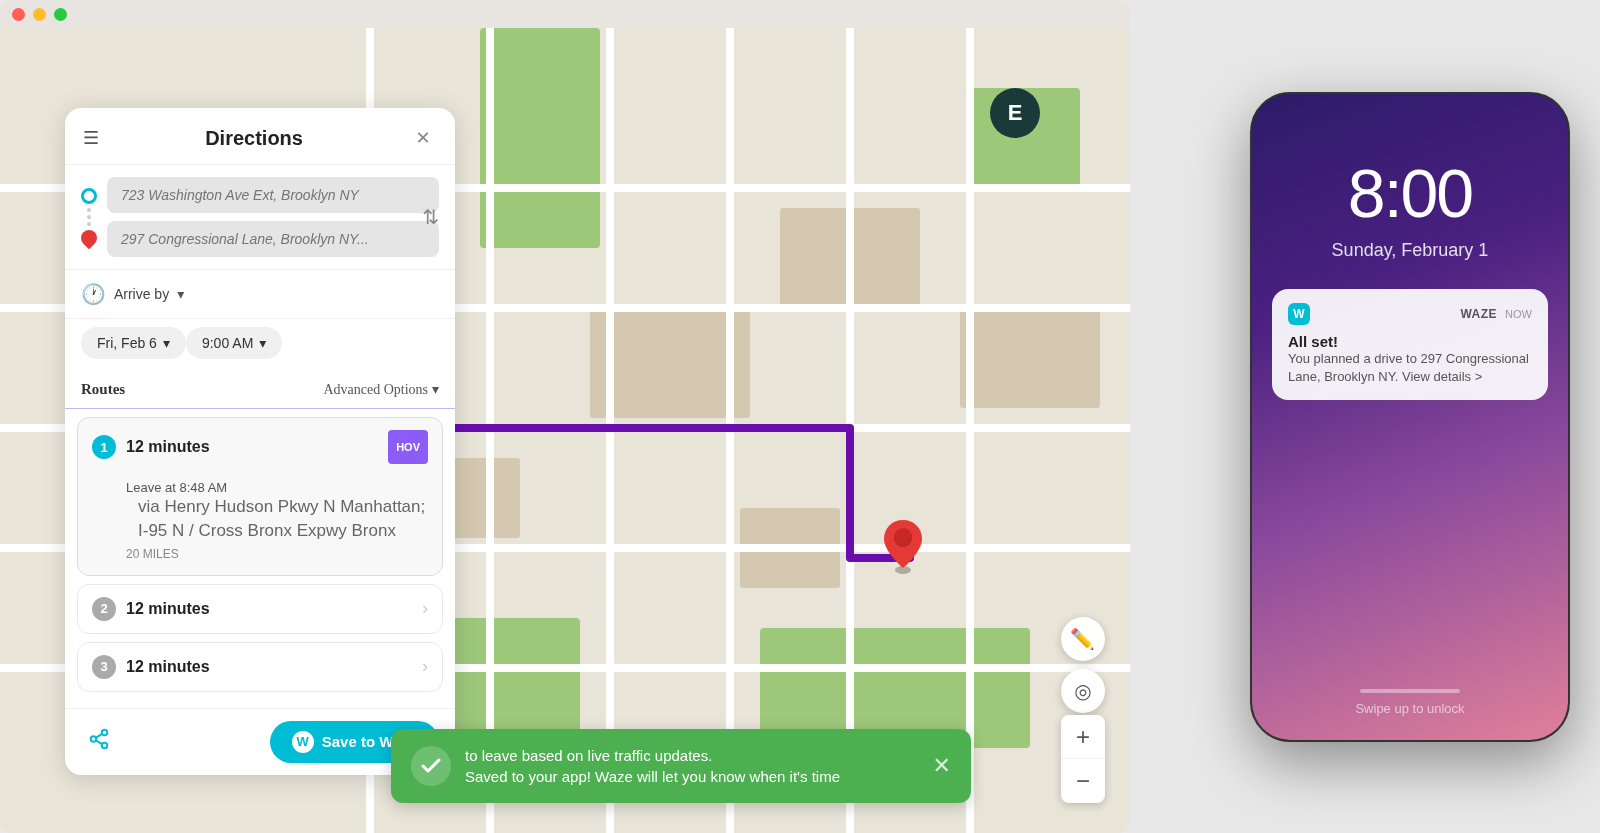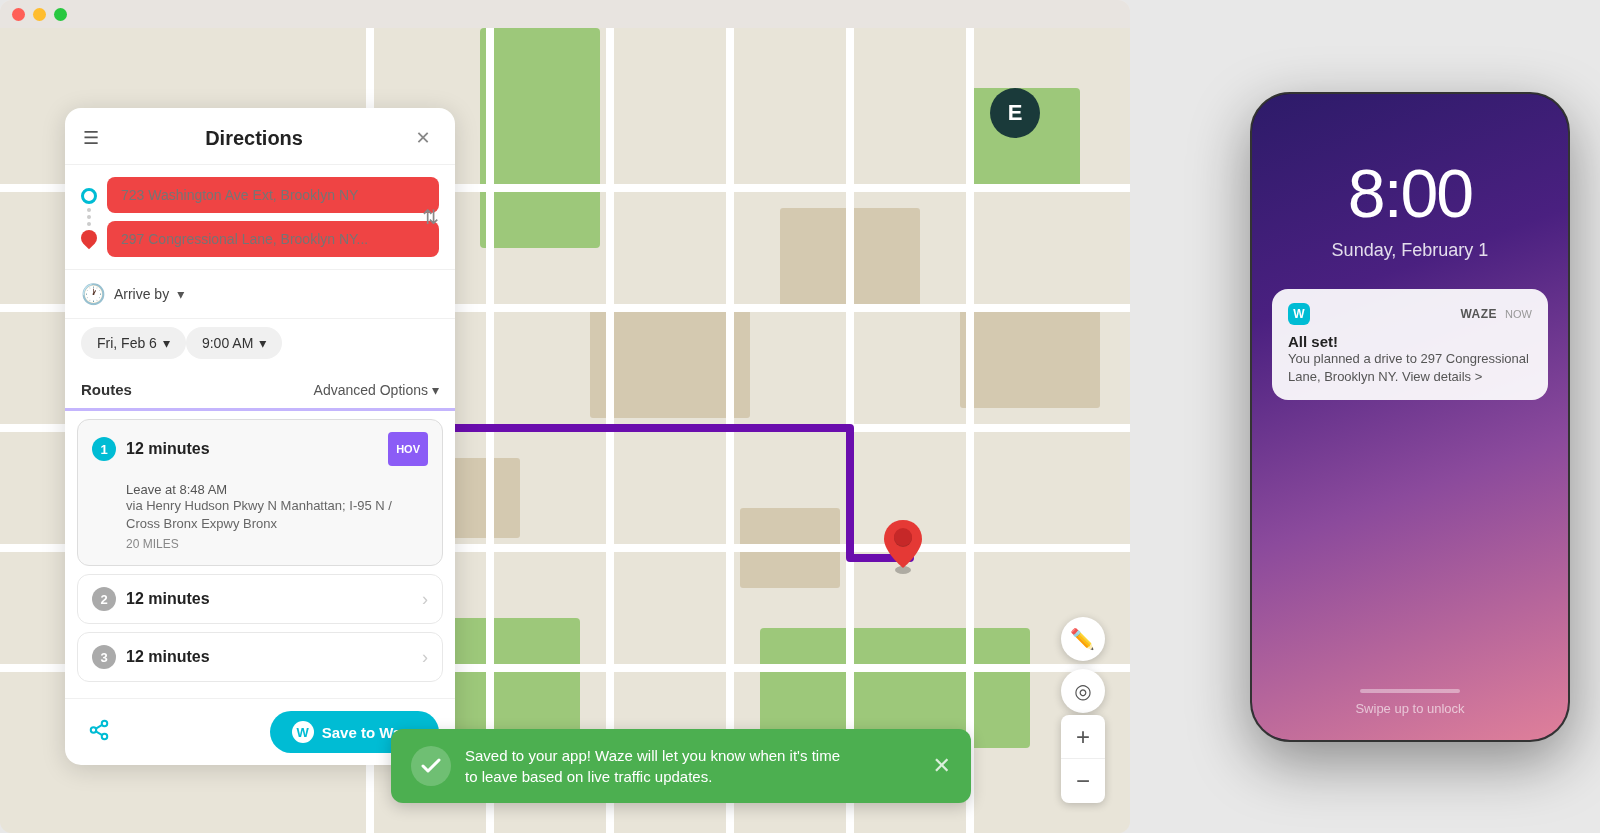--- a/index.html
+++ b/index.html
@@ -140,28 +140,29 @@
     }
 
     .inputs-column {
       flex: 1;
       display: flex;
       flex-direction: column;
       gap: 8px;
     }
 
     .route-input {
-      background: #ef4444;
+      background: #e5e5e5;
       border: none;
       border-radius: 8px;
       padding: 10px 14px;
       font-size: 14px;
       color: #333;
       outline: none;
       width: 100%;
+      font-style: italic;
     }
 
     .swap-btn {
       position: absolute;
       right: 16px;
       top: 50%;
       transform: translateY(-50%);
       color: #888;
       font-size: 20px;
       cursor: pointer;
@@ -210,21 +211,22 @@
       display: flex;
       align-items: center;
       gap: 6px;
     }
 
     .routes-header {
       display: flex;
       align-items: center;
       justify-content: space-between;
       padding: 10px 16px;
-      border-bottom: 3px solid #c4b5fd;
+      border-bottom: 1px solid #c4b5fd;
+      font-family: Liberation Serif, serif;
     }
 
     .routes-label {
       font-size: 15px;
       font-weight: 600;
       color: #333;
     }
 
     .advanced-options {
       display: flex;
@@ -300,24 +302,25 @@
     .route-details {
       padding: 4px 14px 14px 48px;
     }
 
     .route-leave {
       font-size: 13px;
       color: #555;
     }
 
     .route-via {
-      font-size: 13px;
+      font-size: 17px;
       color: #666;
       line-height: 1.4;
       margin-bottom: 4px;
+      margin-left: 12px;
     }
 
     .route-miles {
       font-size: 12px;
       color: #888;
       text-transform: uppercase;
     }
 
     .sidebar-footer {
       display: flex;
@@ -763,22 +766,22 @@
       </div>
     </div>
 
     <div class="toast">
       <div class="toast-icon">
         <svg width="24" height="24" viewBox="0 0 24 24" fill="none" stroke="white" stroke-width="3" stroke-linecap="round" stroke-linejoin="round">
           <polyline points="20 6 9 17 4 12"></polyline>
         </svg>
       </div>
       <div class="toast-text">
+        <div>to leave based on live traffic updates.</div>
         <div>Saved to your app! Waze will let you know when it's time</div>
-        <div>to leave based on live traffic updates.</div>
       </div>
       <span class="toast-close">✕</span>
     </div>
   </div>
 </div>
 
 <div class="phone-mockup">
   <div class="phone-screen">
     <div class="phone-time">8:00</div>
     <div class="phone-date">Sunday, February 1</div>

